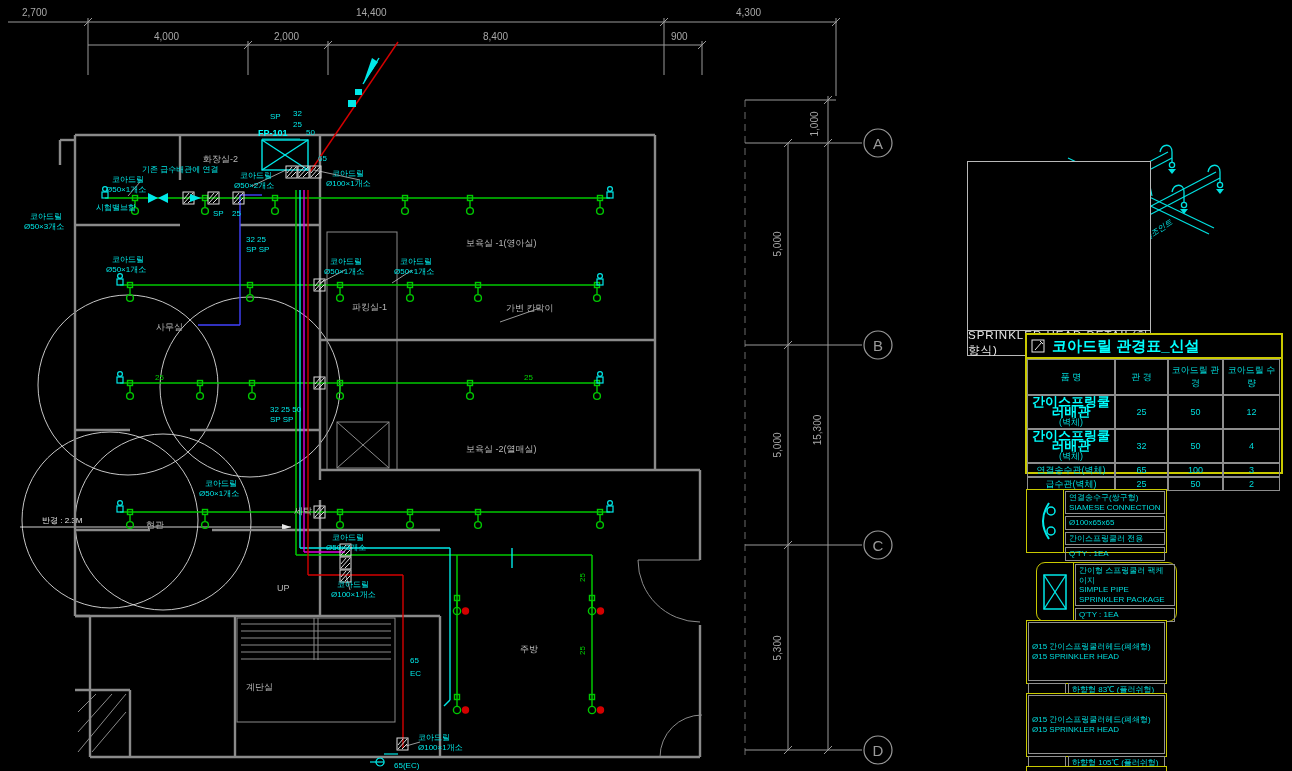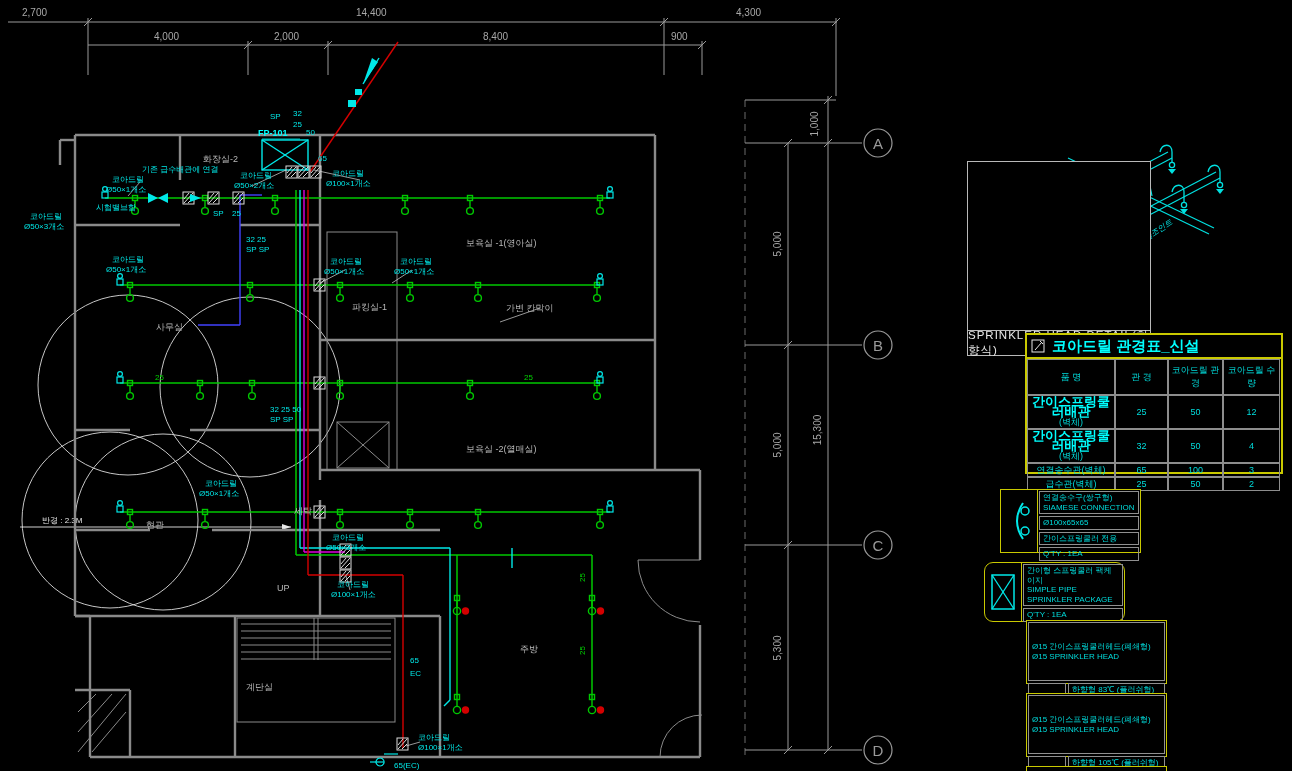--- a/index.html
+++ b/index.html
@@ -453,41 +453,41 @@
     <div class="c nm">
       <span>급수관(벽체)</span>
         </div>
     <div class="c">25</div>
     <div class="c">50</div>
     <div class="c">2</div>
   </div>
 </div>
 
 
-<div class="panel legend" style="left:1000px;top:489px;width:141px;height:64px;">
+<div class="panel legend" style="left:1026px;top:489px;width:141px;height:64px;">
   <div class="lg-icon">
     <svg width="28" height="44" viewBox="0 0 28 44">
       <path d="M18,4 Q6,22 18,40" stroke="#00e8e8" stroke-width="2" fill="none"></path>
       <circle cx="20" cy="12" r="4" stroke="#00e8e8" fill="none" stroke-width="1.5"></circle>
       <circle cx="20" cy="32" r="4" stroke="#00e8e8" fill="none" stroke-width="1.5"></circle>
     </svg>
   </div>
   <div class="lg-rows">
     <div class="lg-row" style="flex:1.6;">
       <span>연결송수구(쌍구형)</span>
       <span>SIAMESE CONNECTION</span>
     </div>
     <div class="lg-row" style="flex:1;">Ø100x65x65</div>
     <div class="lg-row" style="flex:1;">간이스프링쿨러 전용</div>
     <div class="lg-row" style="flex:1;">Q'TY : 1EA</div>
   </div>
 </div>
 
 
-<div class="panel legend" style="left:984px;top:562px;width:141px;height:60px;border-radius:9px;">
+<div class="panel legend" style="left:1036px;top:562px;width:141px;height:60px;border-radius:9px;">
   <div class="lg-icon">
     <svg width="26" height="38" viewBox="0 0 26 38">
       <rect x="2" y="2" width="22" height="34" stroke="#00e8e8" fill="none" stroke-width="1.5"></rect>
       <line x1="2" y1="2" x2="24" y2="36" stroke="#00e8e8" stroke-width="1.3"></line>
       <line x1="24" y1="2" x2="2" y2="36" stroke="#00e8e8" stroke-width="1.3"></line>
     </svg>
   </div>
   <div class="lg-rows">
     <div class="lg-row" style="flex:2.2;">
       <span>간이형 스프링쿨러 팩케이지</span>

